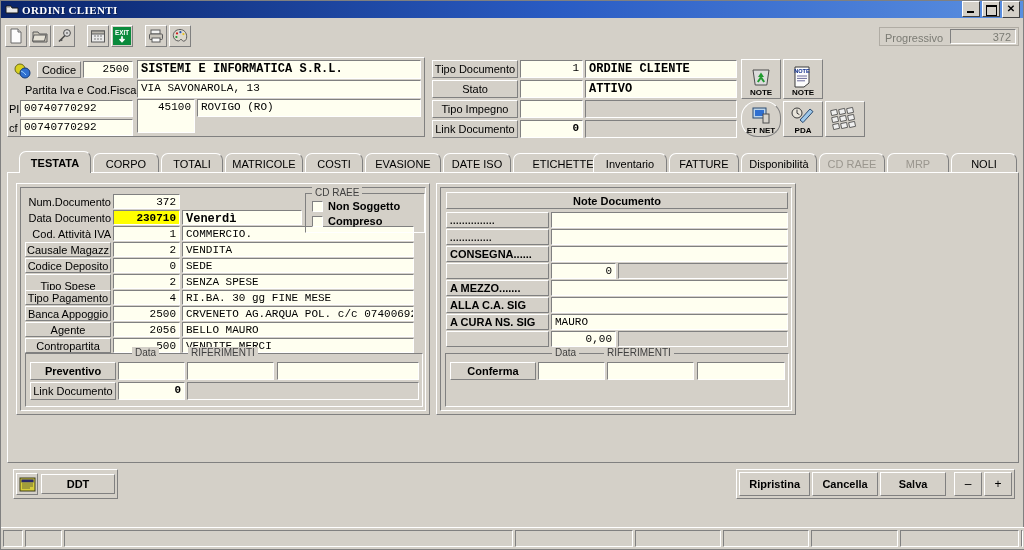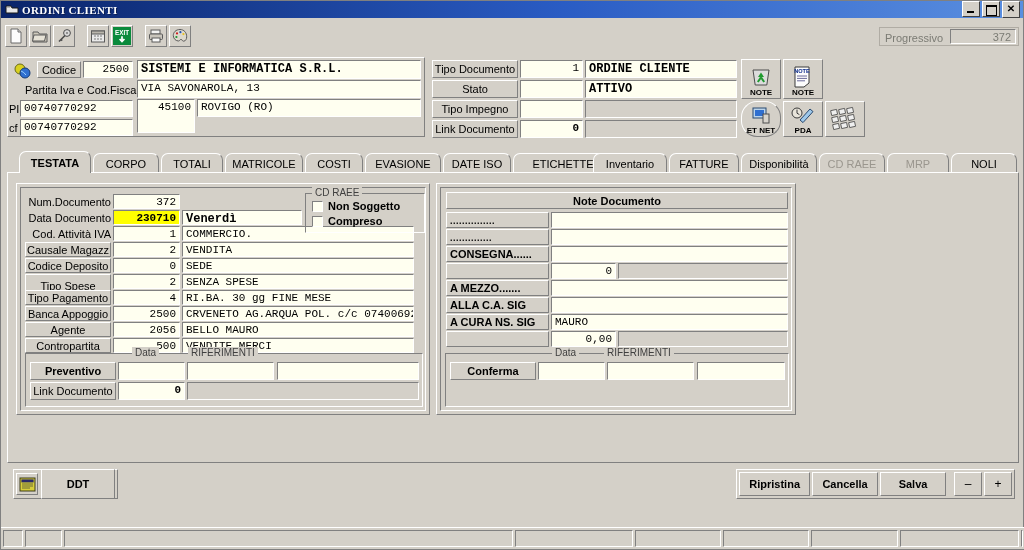--- a/index.html
+++ b/index.html
@@ -119,21 +119,21 @@
 
   
   .ddtwrap{position:absolute;left:12px;top:468px;width:105px;height:30px;box-sizing:border-box;
            border-top:1px solid #fff;border-left:1px solid #fff;
            border-right:1px solid #808080;border-bottom:1px solid #808080;
            display:flex;align-items:center;padding:2px;gap:3px;background:#d4d0c8;}
   .ddticon{width:22px;height:22px;box-sizing:border-box;background:#d4d0c8;
            border-top:1px solid #fff;border-left:1px solid #fff;
            border-right:1px solid #808080;border-bottom:1px solid #808080;
            display:flex;align-items:center;justify-content:center;}
-  .ddtbtn{flex:1;height:30px;box-sizing:border-box;background:#d4d0c8;
+  .ddtbtn{flex:1;height:20px;box-sizing:border-box;background:#d4d0c8;
           border-top:1px solid #fff;border-left:1px solid #fff;
           border-right:1px solid #808080;border-bottom:1px solid #808080;
           display:flex;align-items:center;justify-content:center;
           font-weight:bold;font-size:11px;}
 
   .actbar{position:absolute;right:8px;top:468px;height:30px;display:flex;align-items:center;
           gap:2px;padding:2px;box-sizing:border-box;
           border-top:1px solid #fff;border-left:1px solid #fff;
           border-right:1px solid #808080;border-bottom:1px solid #808080;background:#d4d0c8;}
   .actbtn{height:24px;min-width:66px;padding:0 9px;box-sizing:border-box;background:#d4d0c8;

